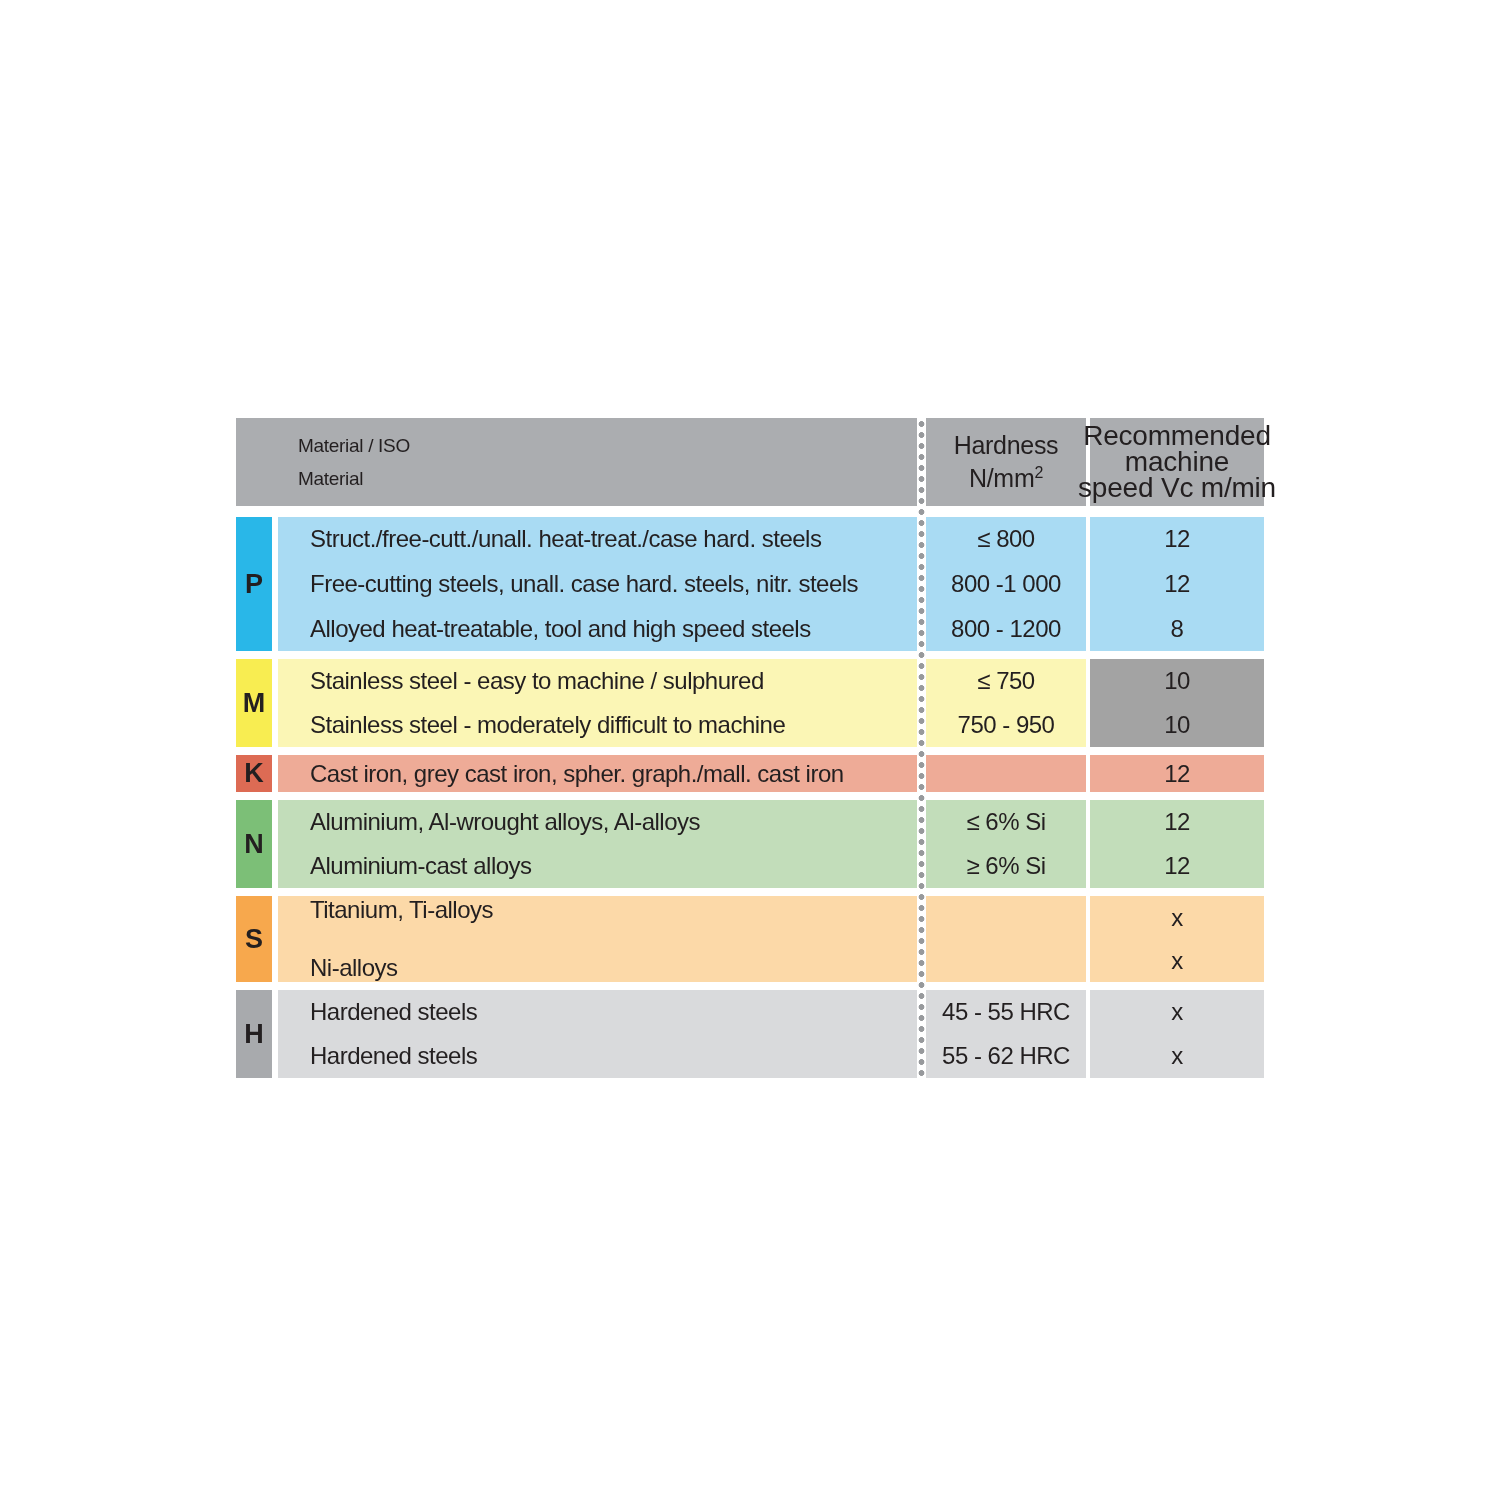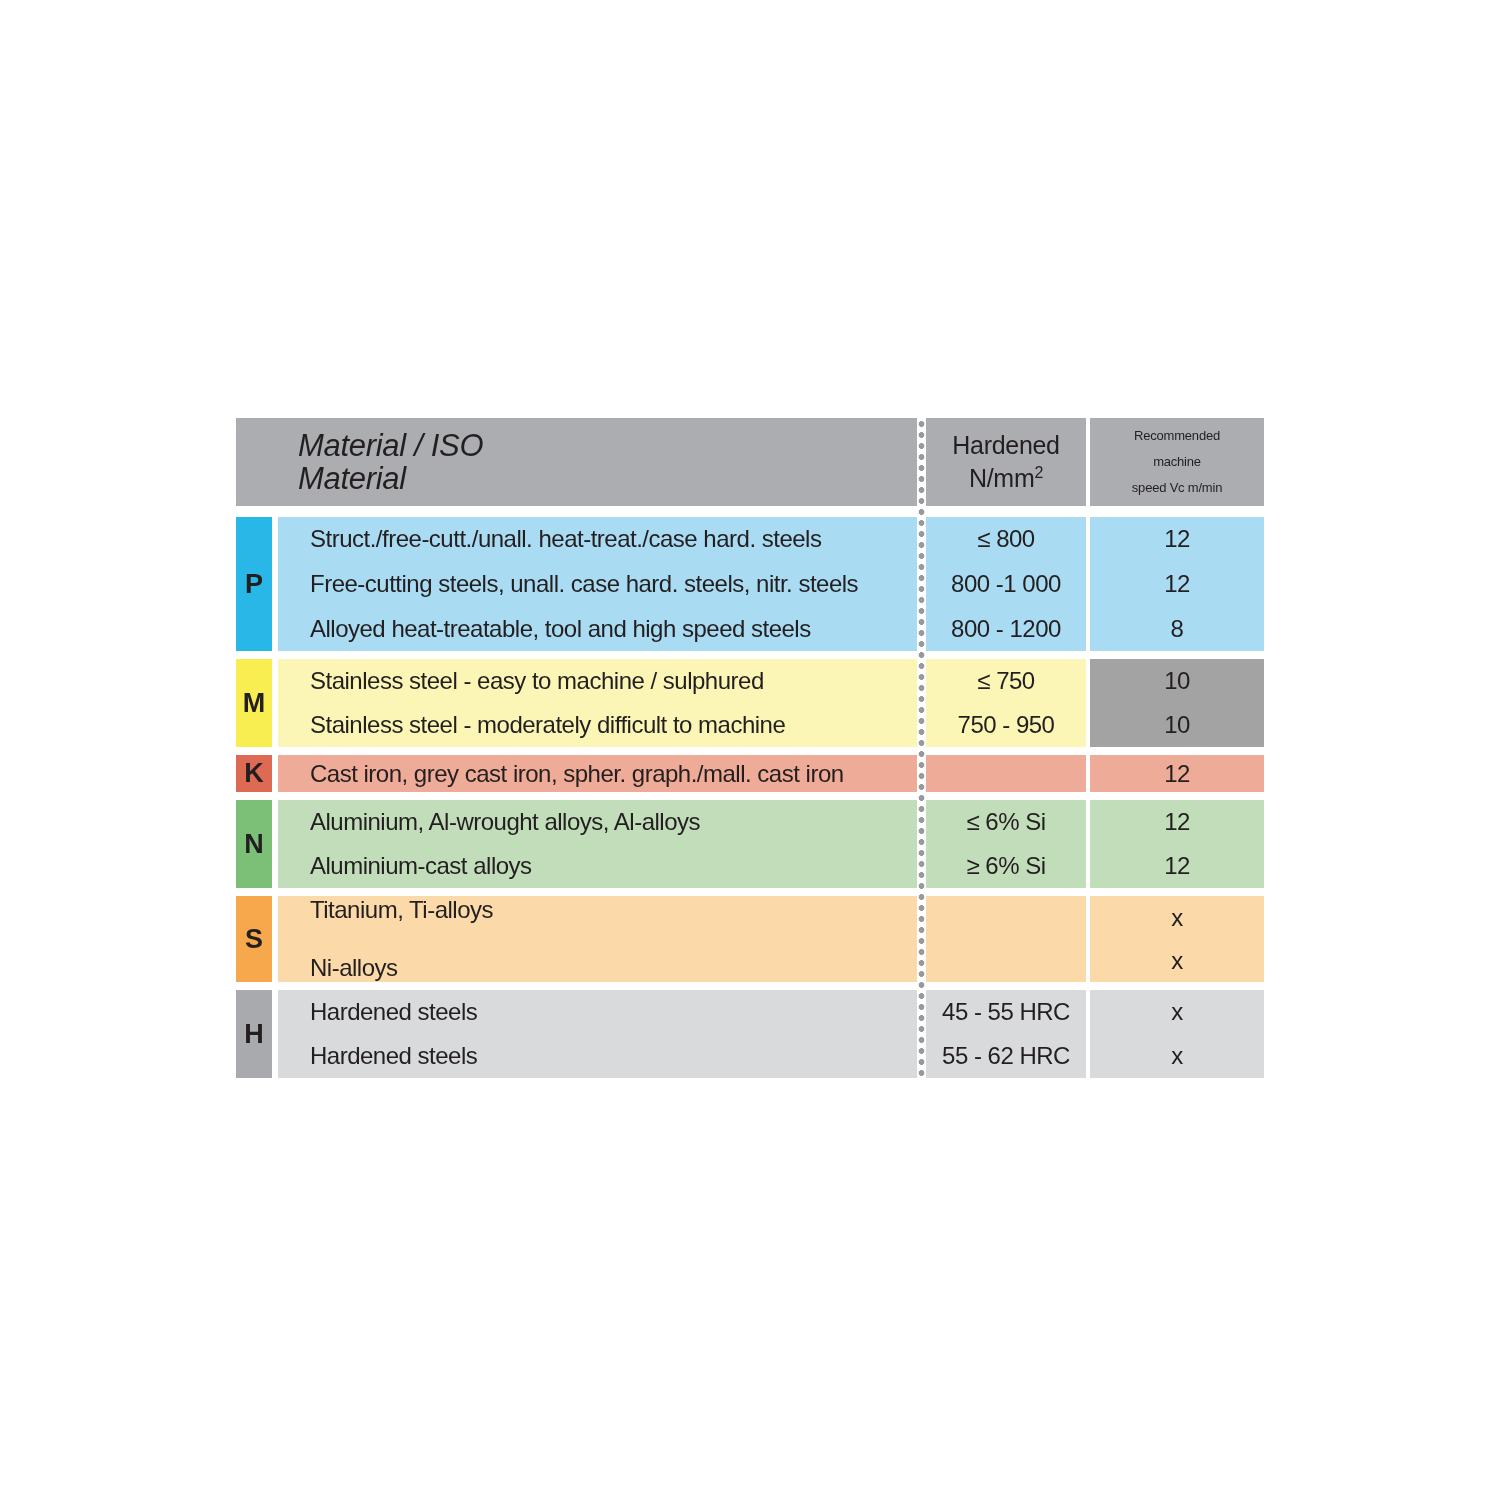--- a/index.html
+++ b/index.html
@@ -13,30 +13,30 @@
   }
   
   .header-row{
     display:grid;
     grid-template-columns:681px 9px 160px 4px 174px;
     height:88px;margin-bottom:11px;
   }
   .hdr-cell{white-space:nowrap;}
   .hdr-material{
     display:flex;flex-direction:column;justify-content:center;
-    padding-left:62px;font-size:31px;line-height:33px;letter-spacing:-0.3px;font-style:italic;
+    padding-left:62px;font-size:19px;line-height:33px;letter-spacing:-0.3px;
   }
   .hdr-hardness{
     display:flex;flex-direction:column;justify-content:center;align-items:center;
     font-size:25px;line-height:33px;letter-spacing:-0.3px;
   }
   .hdr-hardness sup{font-size:16px;line-height:0;}
   .hdr-speed{
     display:flex;flex-direction:column;justify-content:center;align-items:center;
-    font-size:13px;line-height:26px;letter-spacing:-0.2px;
+    font-size:28px;line-height:26px;letter-spacing:-0.2px;
   }
   
   .group-block{
     display:grid;
     grid-template-columns:36px 6px 639px 9px 160px 4px 174px;
     margin-bottom:8px;
   }
   .group-block:last-child{margin-bottom:0;}
   .label-cell{
     display:flex;align-items:center;justify-content:center;
@@ -59,21 +59,21 @@
 <div class="canvas" style="color: rgb(35, 31, 32); background: rgb(255, 255, 255);">
   <div class="iso-table">
 
     <div class="header-row">
       <div class="hdr-cell hdr-material" style="background: rgb(171, 173, 176);">
         <span>Material / ISO</span>
         <span>Material</span>
       </div>
       <div></div>
       <div class="hdr-cell hdr-hardness" style="background: rgb(171, 173, 176);">
-        <span>Hardened</span>
+        <span>Hardness</span>
         <span><span>N/mm</span><sup>2</sup></span>
       </div>
       <div></div>
       <div class="hdr-cell hdr-speed" style="background: rgb(171, 173, 176);">
         <span>Recommended</span>
         <span>machine</span>
         <span>speed Vc m/min</span>
       </div>
     </div>
 

